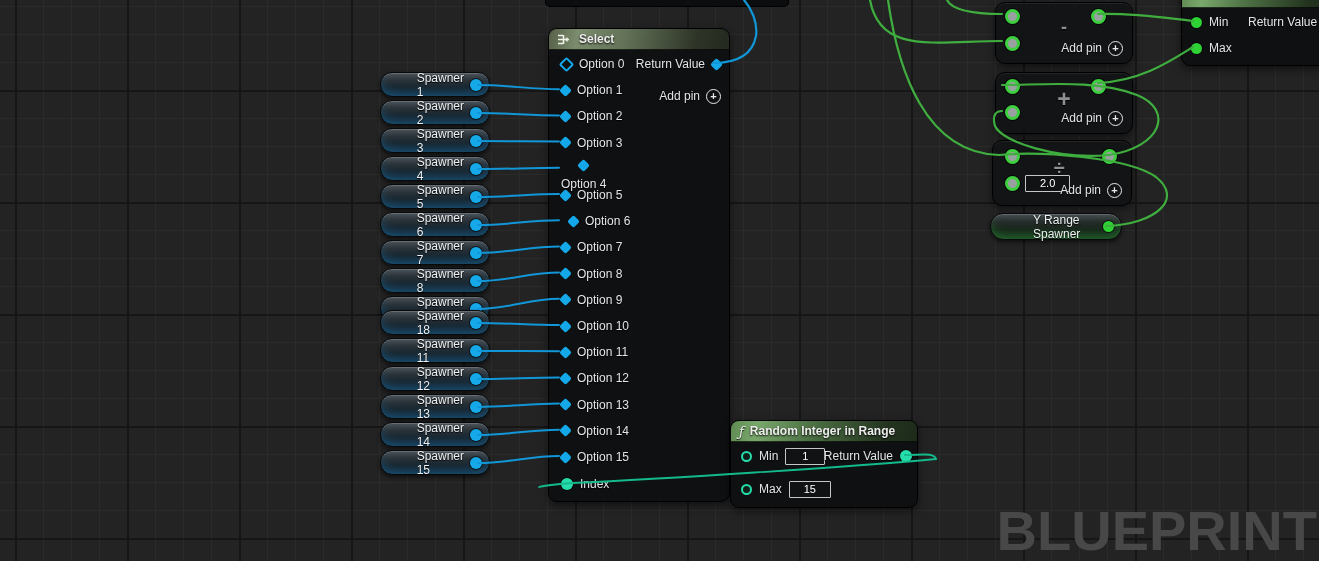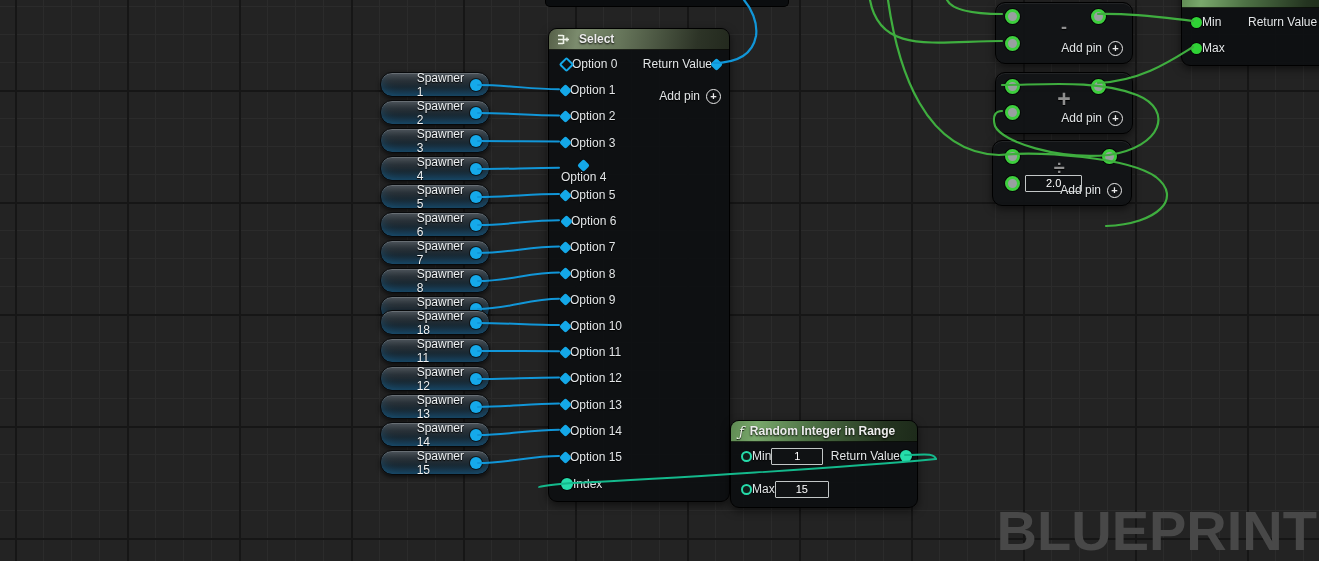--- a/index.html
+++ b/index.html
@@ -17,37 +17,37 @@
     color:#484848;letter-spacing:0px;line-height:1;user-select:none;}
   
   .node{position:absolute;background:rgba(14,16,18,0.95);border:1px solid #000;
     border-radius:9px;box-shadow:0 3px 8px rgba(0,0,0,.55), inset 0 1px 0 rgba(255,255,255,.05);}
   .node-header{position:relative;height:20px;border-radius:8px 8px 0 0;
     border-bottom:1px solid rgba(0,0,0,.7);display:flex;align-items:center;gap:6px;padding:0 8px;}
   .hdr-select{background:linear-gradient(100deg,#566048 0%,#7b8b6d 16%,#66755a 40%,#2d3427 82%,#23291e 100%);}
   .hdr-green{background:linear-gradient(100deg,#5e8a52 0%,#79a86c 14%,#4e7245 42%,#243420 82%,#1d2a1a 100%);}
   .node-title{font-size:12px;font-weight:bold;color:#ececec;text-shadow:0 1px 2px #000;white-space:nowrap;}
   .ficon{font-style:italic;font-family:"DejaVu Serif",serif;font-size:13px;color:#f2f6ee;text-shadow:0 1px 1px #000;}
-  .pin-row{position:absolute;height:16px;display:flex;align-items:center;white-space:nowrap;}
+  .pin-row{position:absolute;height:16px;display:flex;align-items:center;gap:7px;white-space:nowrap;}
   .pin-label{font-size:12px;color:#e2e5e7;text-shadow:0 1px 1px #000;}
   
   .diamond{width:9px;height:9px;transform:rotate(45deg);border-radius:2px;flex:0 0 auto;}
   .diamond.filled{background:#14a8e8;}
   .diamond.hollow{background:transparent;border:2px solid #14a8e8;width:7px;height:7px;}
   .pin-circle-blue{width:12px;height:12px;border-radius:50%;background:#15a9ea;
     box-shadow:0 0 0 1px rgba(0,0,0,.6);flex:0 0 auto;}
   .pin-teal-filled{width:12px;height:12px;border-radius:50%;background:#26dcaa;
     box-shadow:0 0 0 1px rgba(0,0,0,.6);flex:0 0 auto;}
   .pin-teal-hollow{width:7px;height:7px;border-radius:50%;border:2.5px solid #26dcaa;background:#101e1a;flex:0 0 auto;}
   .pin-green-filled{width:11px;height:11px;border-radius:50%;background:#2fd235;
     box-shadow:0 0 0 1px rgba(0,0,0,.6);flex:0 0 auto;}
   .pin-wild{position:absolute;width:9px;height:9px;border-radius:50%;background:#98a0a0;
     border:3px solid #3ecf3e;box-shadow:0 0 0 1px rgba(0,0,0,.7);}
   .value-box{display:inline-block;min-width:10px;border:1px solid #c3c7c7;border-radius:1px;
-    background:#101214;color:#fff;font-size:11px;height:15px;line-height:15px;padding:0 20px;text-align:center;}
+    background:#101214;color:#fff;font-size:11px;height:15px;line-height:15px;padding:0 14px;text-align:center;}
   .addpin{display:flex;align-items:center;gap:6px;}
   .addpin-icon{width:13px;height:13px;border:1.5px solid #e9e9e9;border-radius:50%;color:#e9e9e9;
     font-size:11px;font-weight:bold;line-height:12px;text-align:center;flex:0 0 auto;}
   
   .pill{position:absolute;width:110px;height:25px;border-radius:12px;border:1px solid #07090b;
     display:flex;align-items:center;justify-content:flex-end;gap:6px;padding:0 7px 0 10px;box-sizing:border-box;
     background:linear-gradient(180deg,#4d555c 0%,#2b3238 32%,#171b1f 64%,#10141a 100%);
     box-shadow:inset 0 -11px 14px -8px rgba(36,156,228,.55), inset 0 1px 0 rgba(255,255,255,.16), 0 2px 4px rgba(0,0,0,.6);}
   .pill .pill-label{font-size:12px;color:#eef1f3;text-shadow:0 1px 1px #000;margin-left:32px;}
   .pill-green{background:linear-gradient(180deg,#474f50 0%,#262c2b 32%,#141a17 64%,#0f1512 100%);
@@ -102,21 +102,21 @@
             <span class="pin-label">Option 3</span>
           </div>
           <div class="pin-row" style="left: 12px; top: 131.8px; flex-direction: column;">
             <span class="diamond filled"></span>
             <span class="pin-label">Option 4</span>
           </div>
           <div class="pin-row" style="left: 12px; top: 158px;">
             <span class="diamond filled"></span>
             <span class="pin-label">Option 5</span>
           </div>
-          <div class="pin-row" style="left: 5px; top: 184.2px; padding-left: 8px;">
+          <div class="pin-row" style="left: 12px; top: 184.2px; padding-left: 8px;">
             <span class="diamond filled"></span>
             <span class="pin-label">Option 6</span>
           </div>
           <div class="pin-row" style="left: 12px; top: 210.4px;">
             <span class="diamond filled"></span>
             <span class="pin-label">Option 7</span>
           </div>
           <div class="pin-row" style="left: 12px; top: 236.6px;">
             <span class="diamond filled"></span>
             <span class="pin-label">Option 8</span>
@@ -275,20 +275,24 @@
       <span class="pin-wild" style="left:12px;top:35px;"></span>
       <span class="pin-wild" style="left:109px;top:8px;"></span>
       <span class="op-glyph" style="top:27px;font-size:20px;left:48%;">÷</span>
       <span class="value-box" style="position:absolute;left:32px;top:34px;">2.0</span>
       <div class="pin-row addpin math-addpin">
         <span class="pin-label">Add pin</span>
         <span class="addpin-icon">+</span>
       </div>
     </div>
 
+    <div class="pill pill-green" style="left:990px;top:213px;">
+      <span class="pill-label">Y Range Spawner</span>
+      <span class="pin-green-filled"></span>
+    </div>
 
     <div class="node" style="left:1181px;top:-14px;width:152px;height:78px;border-radius:0 9px 9px 9px;">
       <div class="node-header hdr-green" style="height:20px;"></div>
       <div class="pin-row" style="left:9px;top:27px;">
         <span class="pin-green-filled"></span>
         <span class="pin-label">Min</span>
       </div>
       <div class="pin-row" style="left:9px;top:53px;">
         <span class="pin-green-filled"></span>
         <span class="pin-label">Max</span>

